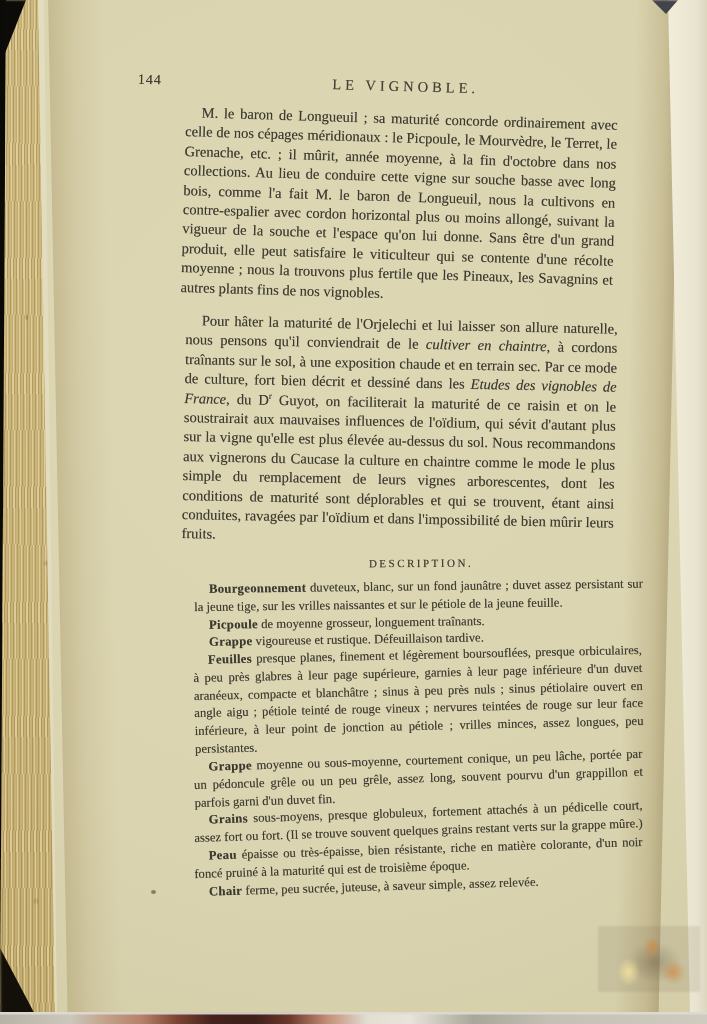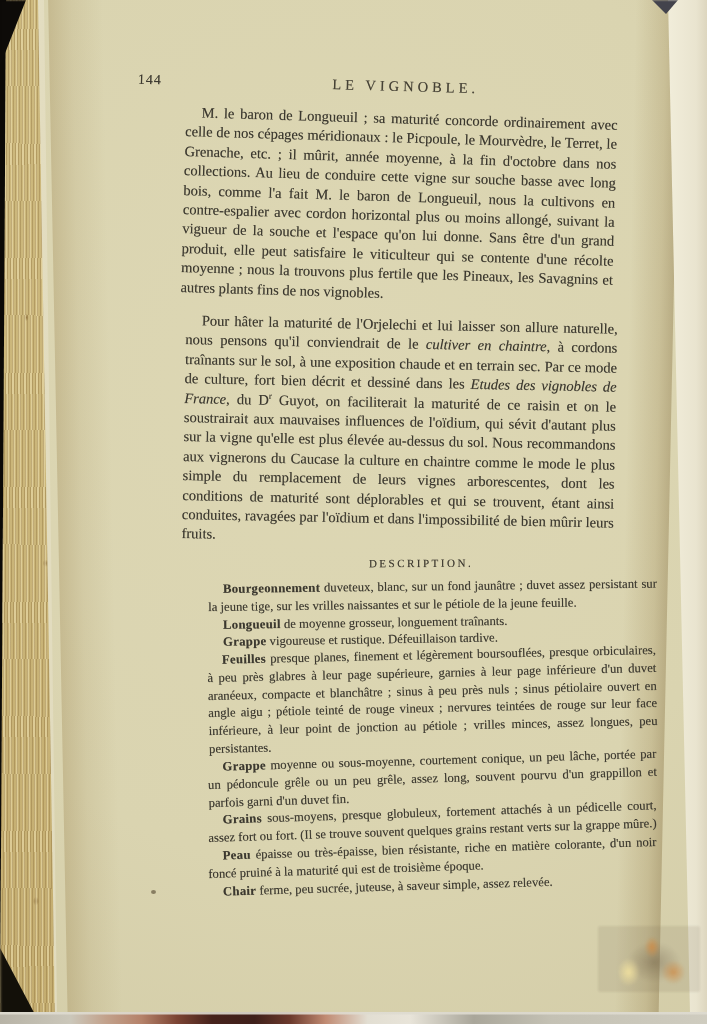--- a/index.html
+++ b/index.html
@@ -80,21 +80,21 @@
     transform-origin:0 0;}
   .p1{top:103px;transform:rotate(1.7deg);}
   .p2{top:311px;transform:rotate(1.15deg);}
   .it{font-style:italic;}
   sup{font-size:9px;vertical-align:super;line-height:0;}
 
   .section-head{position:absolute;top:557px;left:186px;width:448px;margin:0;
     text-align:center;text-indent:22px;font-size:11px;letter-spacing:2.5px;
     color:#3e3a30;transform:rotate(-.3deg);}
 
-  .description{position:absolute;top:581px;left:208px;width:449px;}
+  .description{position:absolute;top:581px;left:194px;width:449px;}
   .desc-item{margin:0;font-size:12.7px;line-height:17.8px;text-align:justify;
     text-indent:15px;transform-origin:0 50%;}
   .desc-item b{letter-spacing:.3px;}
   .d1{transform:rotate(-.7deg);} .d2{transform:rotate(-.8deg);}
   .d3{transform:rotate(-.9deg);} .d4{transform:rotate(-1.3deg);}
   .d5{transform:rotate(-1.7deg);} .d6{transform:rotate(-1.9deg);}
   .d7{transform:rotate(-1.8deg);} .d8{transform:rotate(-1.7deg);}
 </style>
 </head>
 <body>
@@ -125,21 +125,21 @@
     </div>
 
     <p class="body-par p1"><span>M. le baron de Longueuil ; sa maturité concorde ordinairement avec celle de nos cépages méridionaux : le Picpoule, le Mourvèdre, le Terret, le Grenache, etc. ; il mûrit, année moyenne, à la fin d'octobre dans nos collections. Au lieu de conduire cette vigne sur souche basse avec long bois, comme l'a fait M. le baron de Longueuil, nous la cultivons en contre-espalier avec cordon horizontal plus ou moins allongé, suivant la vigueur de la souche et l'espace qu'on lui donne. Sans être d'un grand produit, elle peut satisfaire le viticulteur qui se contente d'une récolte moyenne ; nous la trouvons plus fertile que les Pineaux, les Savagnins et autres plants fins de nos vignobles.</span></p>
 
     <p class="body-par p2"><span>Pour hâter la maturité de l'Orjelechi et lui laisser son allure naturelle, nous pensons qu'il conviendrait de le </span><span class="it">cultiver en chaintre</span><span>, à cordons traînants sur le sol, à une exposition chaude et en terrain sec. Par ce mode de culture, fort bien décrit et dessiné dans les </span><span class="it">Etudes des vignobles de France</span><span>, du D</span><sup>r</sup><span> Guyot, on faciliterait la maturité de ce raisin et on le soustrairait aux mauvaises influences de l'oïdium, qui sévit d'autant plus sur la vigne qu'elle est plus élevée au-dessus du sol. Nous recommandons aux vignerons du Caucase la culture en chaintre comme le mode le plus simple du remplacement de leurs vignes arborescentes, dont les conditions de maturité sont déplorables et qui se trouvent, étant ainsi conduites, ravagées par l'oïdium et dans l'impossibilité de bien mûrir leurs fruits.</span></p>
 
     <p class="section-head">DESCRIPTION.</p>
 
     <div class="description">
       <p class="desc-item d1"><b>Bourgeonnement</b><span> duveteux, blanc, sur un fond jaunâtre ; duvet assez persistant sur la jeune tige, sur les vrilles naissantes et sur le pétiole de la jeune feuille.</span></p>
-      <p class="desc-item d2"><b>Longueuil</b><span> de moyenne grosseur, longuement traînants.</span></p>
+      <p class="desc-item d2"><b>Picpoule</b><span> de moyenne grosseur, longuement traînants.</span></p>
       <p class="desc-item d3"><b>Grappe</b><span> vigoureuse et rustique. Défeuillaison tardive.</span></p>
       <p class="desc-item d4"><b>Feuilles</b><span> presque planes, finement et légèrement boursouflées, presque orbiculaires, à peu près glabres à leur page supérieure, garnies à leur page inférieure d'un duvet aranéeux, compacte et blanchâtre ; sinus à peu près nuls ; sinus pétiolaire ouvert en angle aigu ; pétiole teinté de rouge vineux ; nervures teintées de rouge sur leur face inférieure, à leur point de jonction au pétiole ; vrilles minces, assez longues, peu persistantes.</span></p>
       <p class="desc-item d5"><b>Grappe</b><span> moyenne ou sous-moyenne, courtement conique, un peu lâche, portée par un pédoncule grêle ou un peu grêle, assez long, souvent pourvu d'un grappillon et parfois garni d'un duvet fin.</span></p>
       <p class="desc-item d6"><b>Grains</b><span> sous-moyens, presque globuleux, fortement attachés à un pédicelle court, assez fort ou fort. (Il se trouve souvent quelques grains restant verts sur la grappe mûre.)</span></p>
       <p class="desc-item d7"><b>Peau</b><span> épaisse ou très-épaisse, bien résistante, riche en matière colorante, d'un noir foncé pruiné à la maturité qui est de troisième époque.</span></p>
       <p class="desc-item d8"><b>Chair</b><span> ferme, peu sucrée, juteuse, à saveur simple, assez relevée.</span></p>
     </div>
 
   </div>
 </div>

